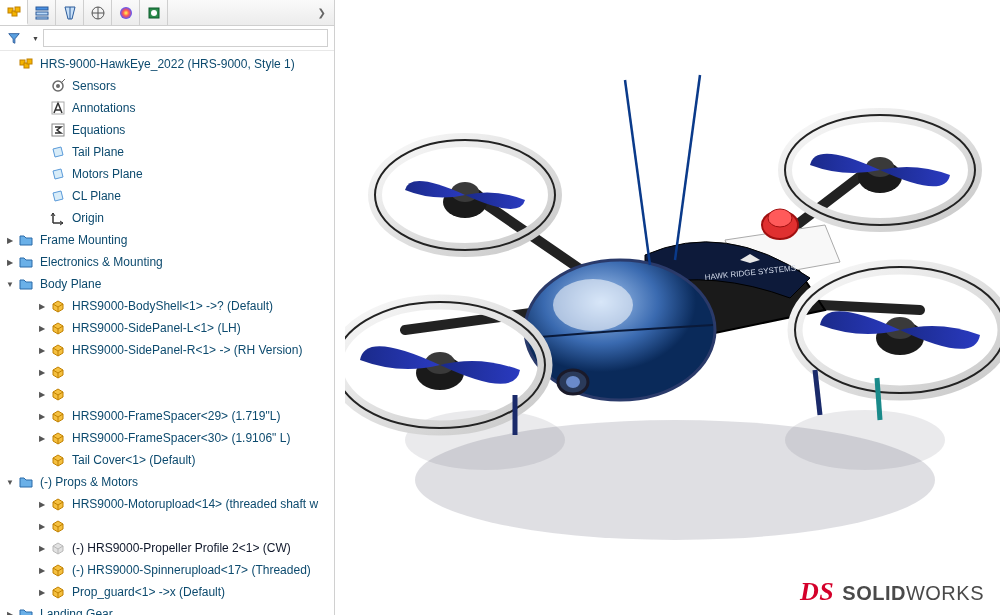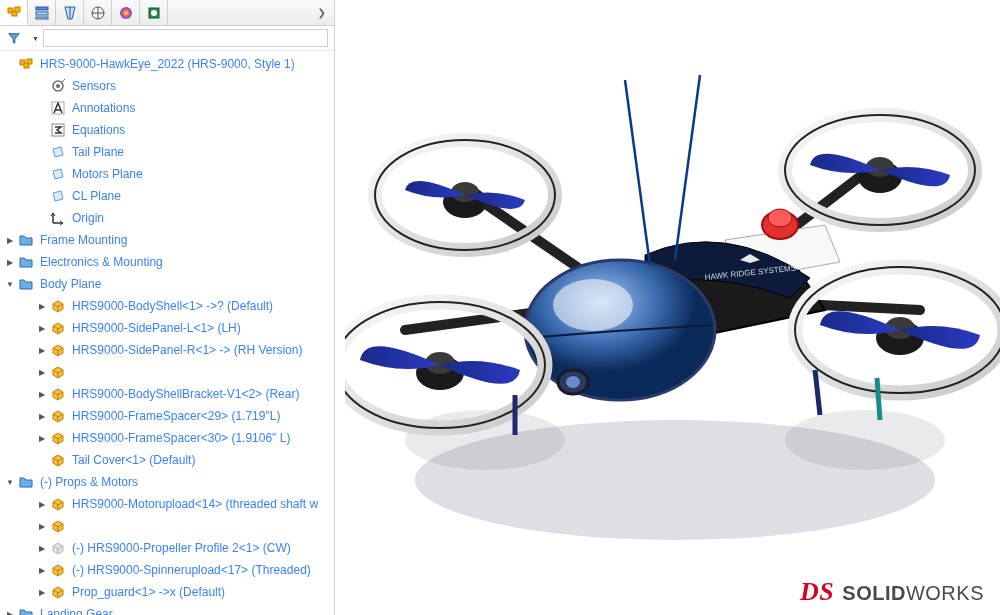--- a/index.html
+++ b/index.html
@@ -96,23 +96,23 @@
     width: 16px;
     height: 16px;
     margin-right: 6px;
     flex-shrink: 0;
     display: flex;
     align-items: center;
     justify-content: center;
   }
   .node-label {
     font-size: 12px;
-    color: #3b82f6;
-  }
-  .node-label.dim { color: #3b82f6; text-align: right; }
+    color: #0c4a6e;
+  }
+  .node-label.dim { color: #0f172a; text-align: right; }
   .indent-0 { padding-left: 4px; }
   .indent-1 { padding-left: 36px; }
   .viewport {
     flex: 1;
     position: relative;
     background: #ffffff;
     overflow: hidden;
   }
   
   .drone-svg {
@@ -354,21 +354,20 @@
             </span>
           </div>
           <div class="node indent-1">
             <span class="expander">▶</span>
             <span class="node-icon">
               <svg width="16" height="16" viewBox="0 0 16 16">
                 <path d="M3 6 L8 3 L13 6 L13 11 L8 14 L3 11 Z" fill="#f5c040" stroke="#c08000"></path>
                 <path d="M3 6 L8 9 L13 6 M8 9 L8 14" stroke="#c08000" fill="none"></path>
               </svg>
             </span>
-            <span class="node-label">HRS9000-BodyShellBracket-V1&lt;2&gt; (Rear)</span>
           </div>
           <div class="node indent-1">
             <span class="expander">▶</span>
             <span class="node-icon">
               <svg width="16" height="16" viewBox="0 0 16 16">
                 <path d="M3 6 L8 3 L13 6 L13 11 L8 14 L3 11 Z" fill="#f5c040" stroke="#c08000"></path>
                 <path d="M3 6 L8 9 L13 6 M8 9 L8 14" stroke="#c08000" fill="none"></path>
               </svg>
             </span>
             <span class="node-label">HRS9000-FrameSpacer&lt;29&gt; (1.719"L)</span>

